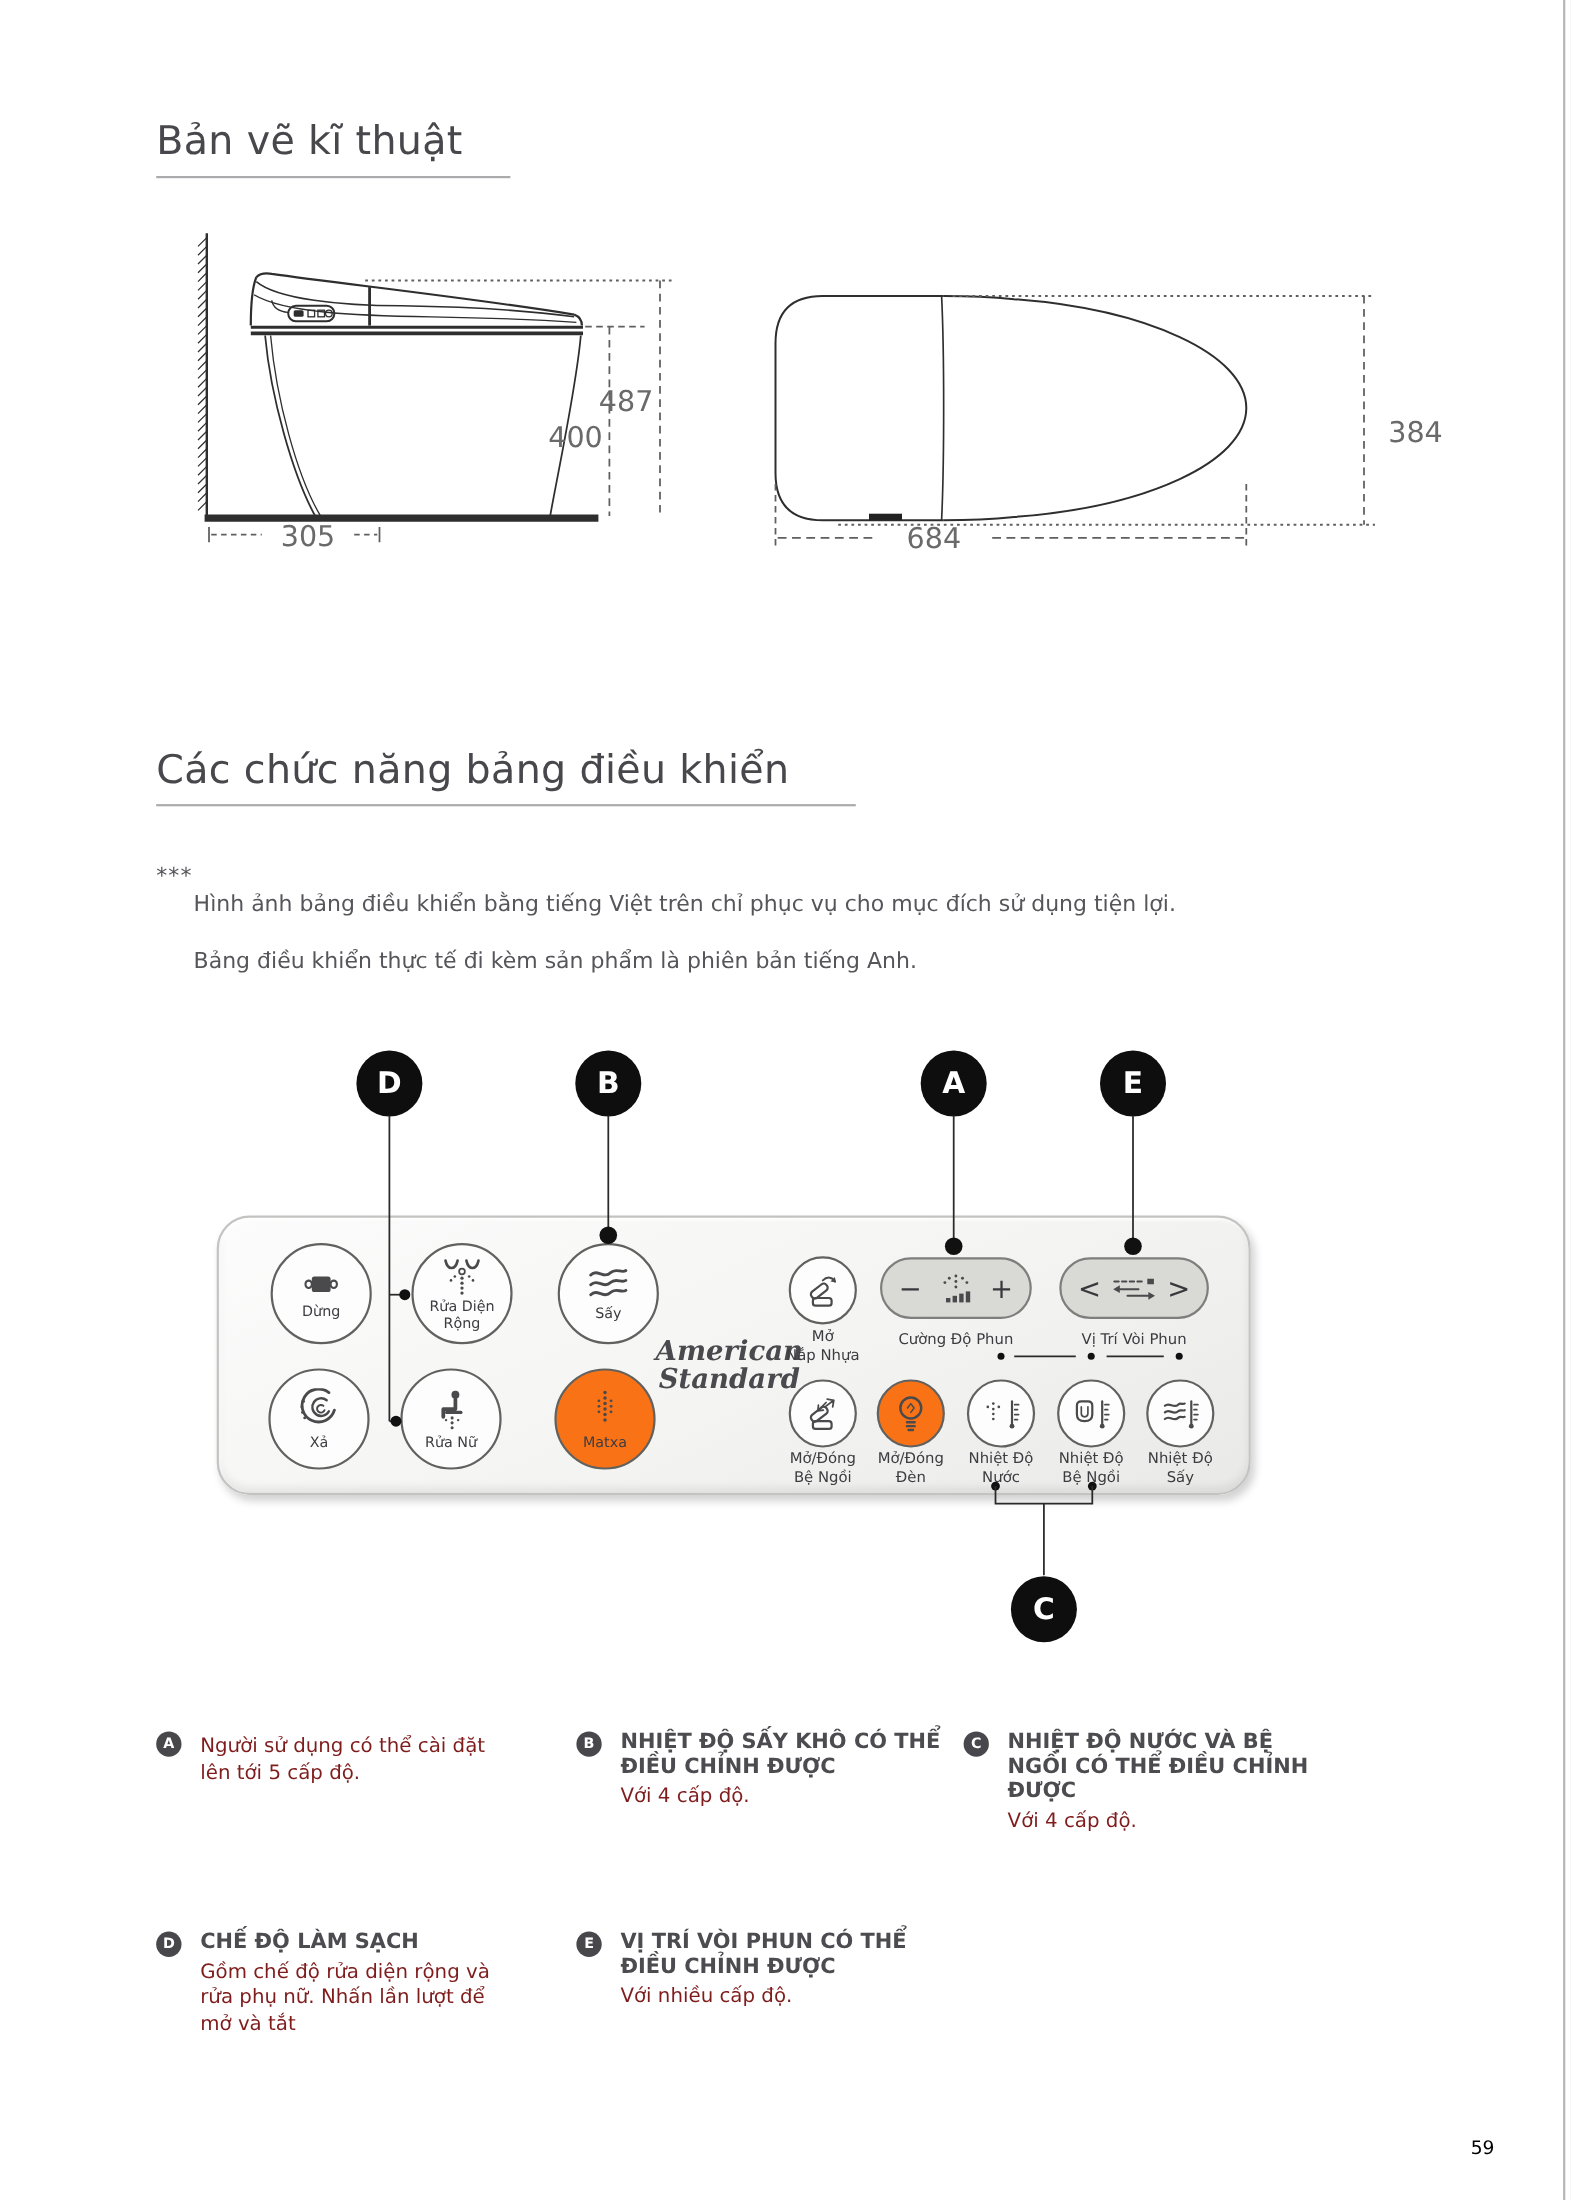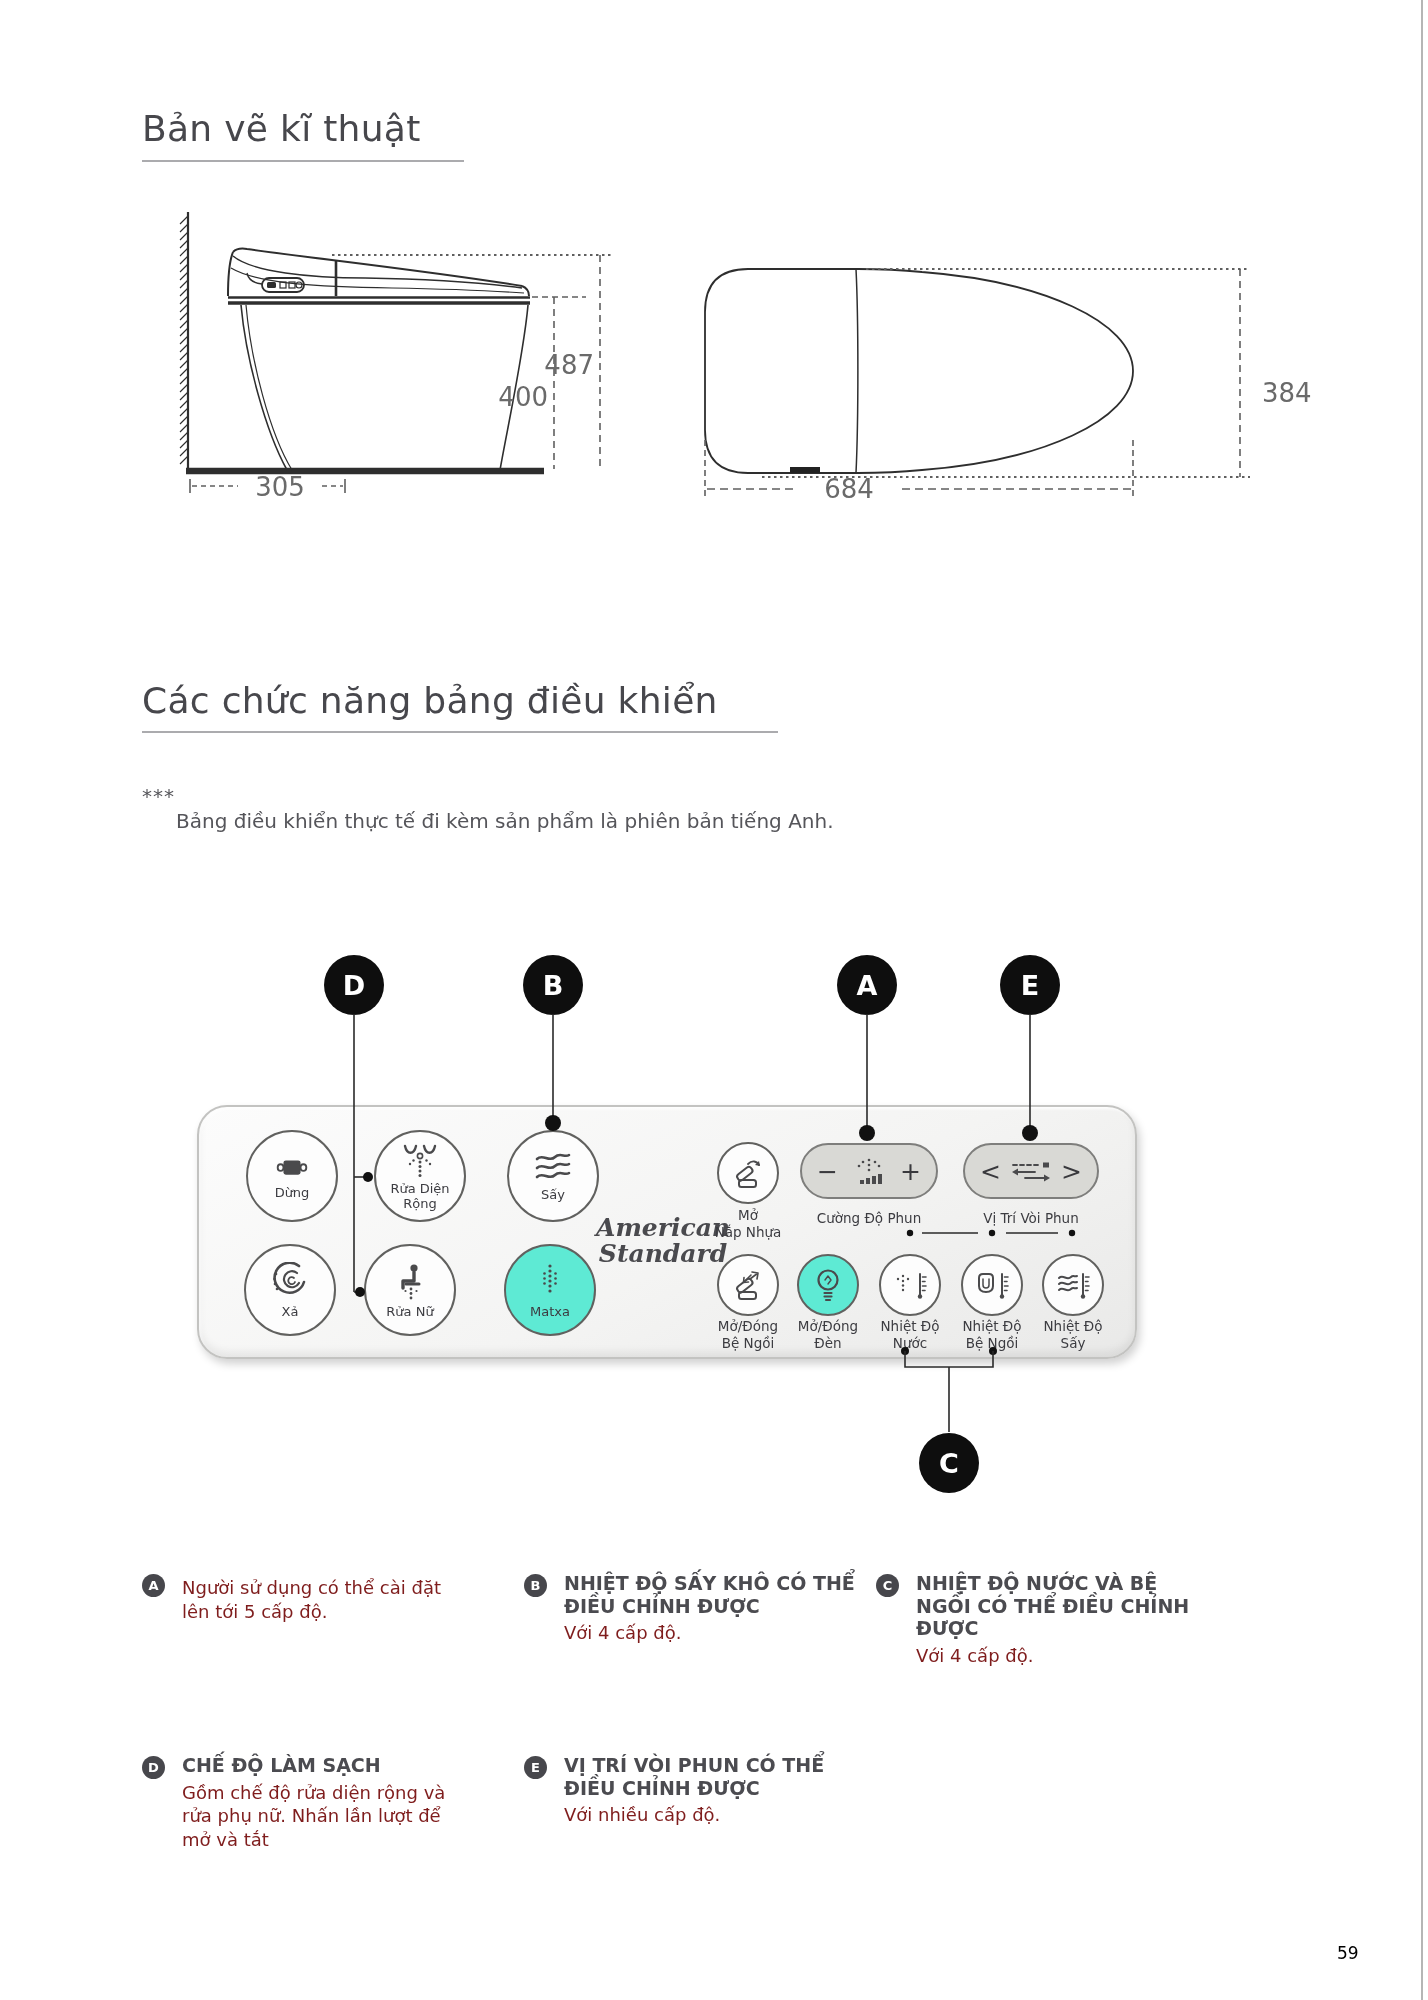--- a/index.html
+++ b/index.html
@@ -16,21 +16,21 @@
 
   
   .panel{left:197px;top:1105px;width:936px;height:250px;border-radius:30px;
          background:linear-gradient(155deg,#fcfcfc 0%,#f4f4f3 55%,#e9e9e8 100%);
          border:2px solid #c3c3c1;
          box-shadow:3px 5px 8px rgba(0,0,0,.18), inset 0 -5px 8px rgba(0,0,0,.07), inset 2px 2px 3px #ffffff;}
   .cbtn{border-radius:50%;background:#fdfdfd;border:2px solid #61615f;box-sizing:border-box;
         display:flex;flex-direction:column;align-items:center;justify-content:center;text-align:center;}
   .cbtn.big{width:92px;height:92px;}
   .cbtn.sm{width:62px;height:62px;}
-  .cbtn.gray{background:#5eead4;}
+  .cbtn.gray{background:#f97316;}
   .cbtn-label{font-size:13px;line-height:15px;color:#3c3c41;white-space:pre-line;margin-top:2px;text-align:center;}
   .ext-label{font-size:13.5px;line-height:17px;color:#3c3c41;text-align:center;white-space:pre-line;}
   .pill{height:56px;border-radius:28px;background:#d9d9d5;border:2px solid #7e7e7c;box-sizing:border-box;
         display:flex;align-items:center;justify-content:space-between;padding:0 15px;}
   .pill .sym{font-size:25px;color:#39393d;font-weight:500;line-height:1;}
   .brand{font-family:"DejaVu Serif","Liberation Serif",serif;font-style:italic;font-weight:bold;
          font-size:25px;line-height:26px;color:#4a4a4e;text-align:center;}
 
   .callout{width:60px;height:60px;border-radius:50%;background:#0e0e0e;color:#fff;
            display:flex;align-items:center;justify-content:center;font-size:27px;font-weight:bold;}
@@ -118,20 +118,21 @@
       <text x="849" y="498" text-anchor="middle" class="dim-text">684</text>
     </g>
   </svg>
 
   <div class="abs h-title" style="left:142px;top:680px;">Các chức năng bảng điều khiển</div>
   <div class="abs rule" style="left:142px;top:731px;width:636px;"></div>
 
   <div class="abs note" style="left:142px;top:782px;width:1000px;">
     <span class="note-marker">***</span>
     <div class="note-text">
+      <div>Hình ảnh bảng điều khiển bằng tiếng Việt trên chỉ phục vụ cho mục đích sử dụng tiện lợi.</div>
       <div>Bảng điều khiển thực tế đi kèm sản phẩm là phiên bản tiếng Anh.</div>
     </div>
   </div>
 
   <div class="abs callout" style="left:324px;top:955px;">D</div>
   <div class="abs callout" style="left:523px;top:955px;">B</div>
   <div class="abs callout" style="left:837px;top:955px;">A</div>
   <div class="abs callout" style="left:1000px;top:955px;">E</div>
   <div class="abs callout" style="left:919px;top:1433px;">C</div>
 

